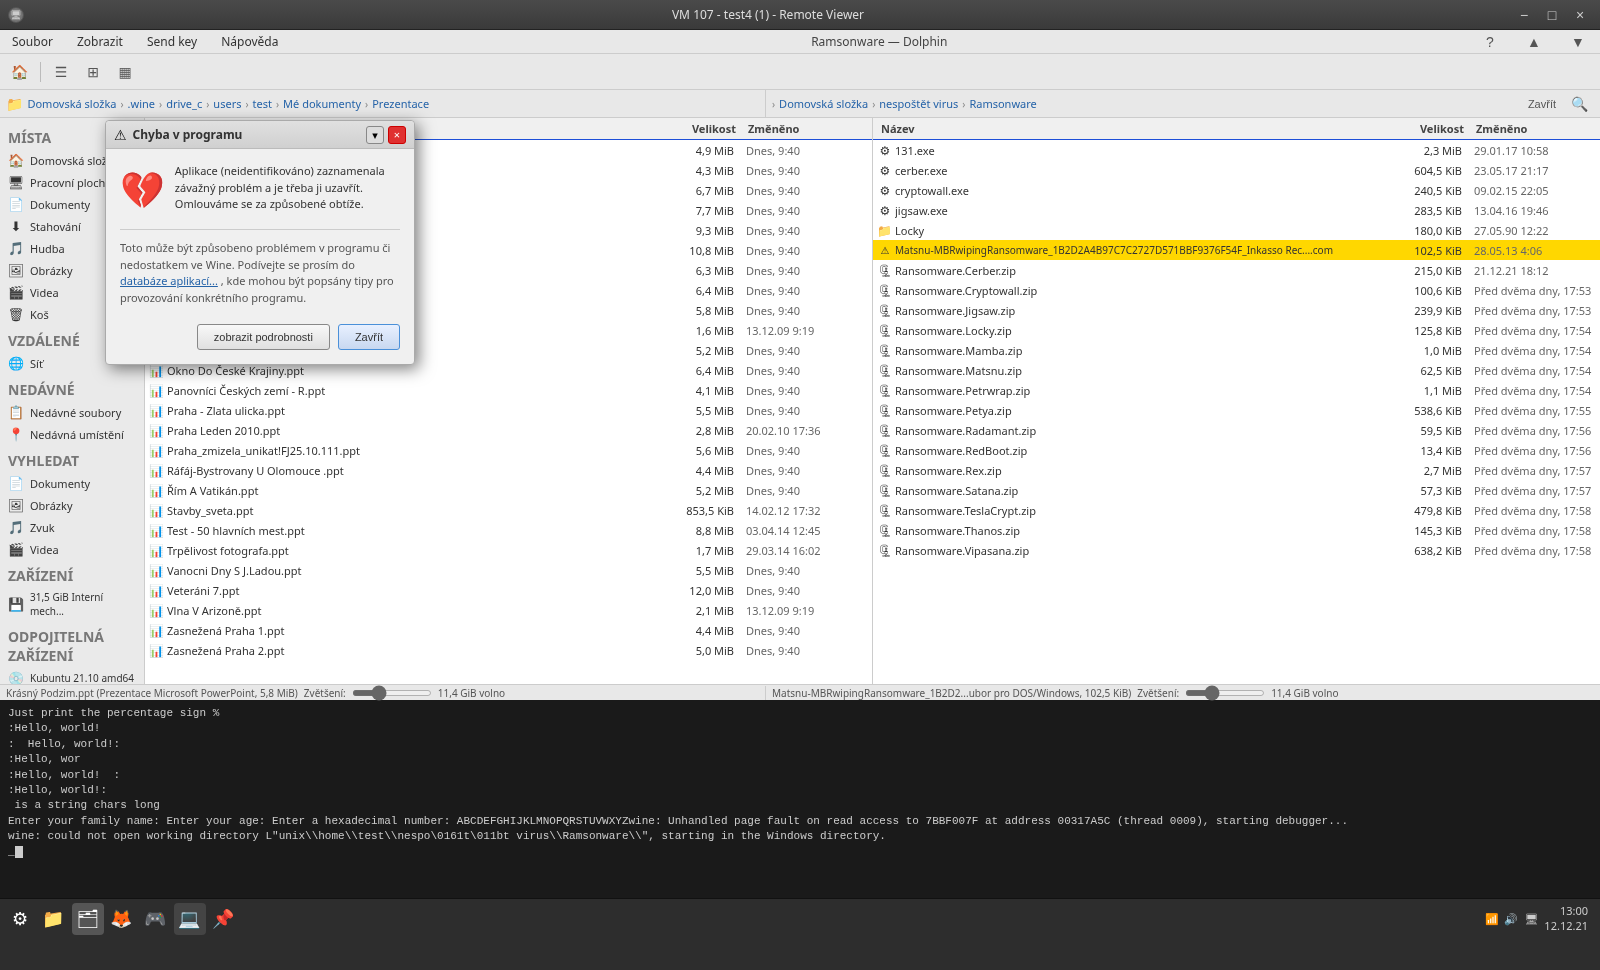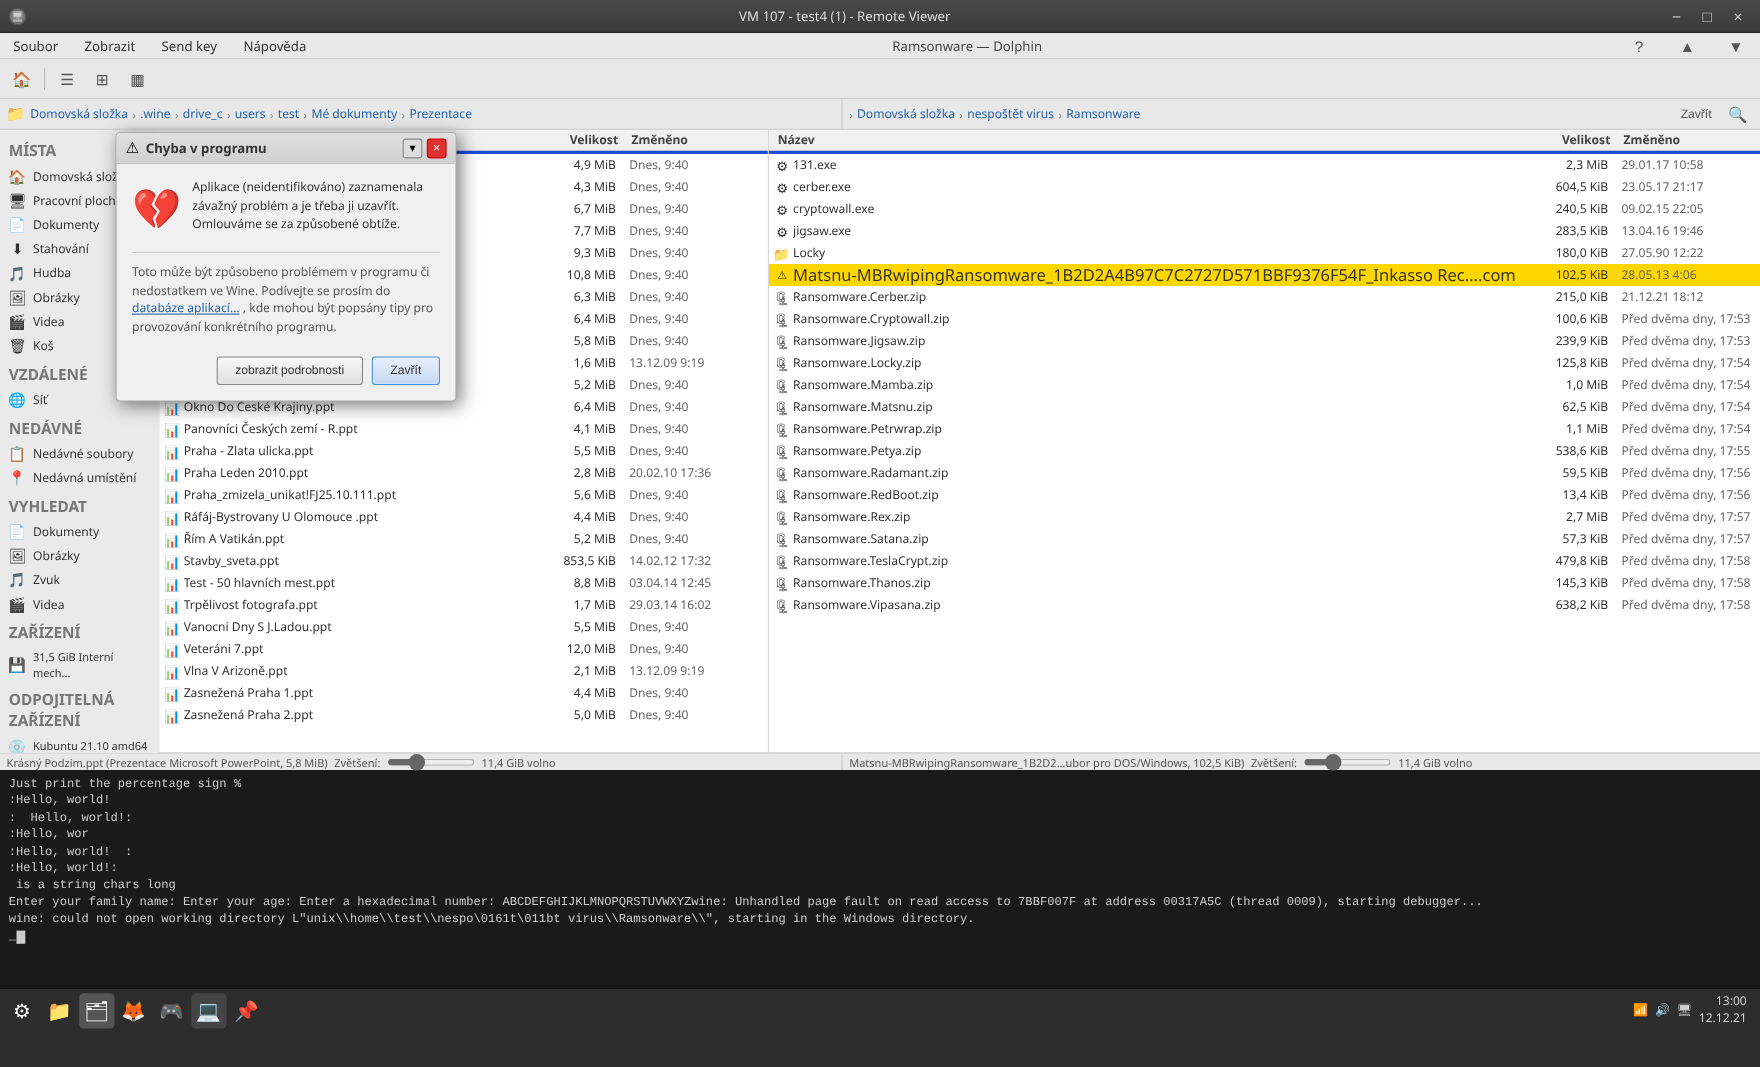--- a/index.html
+++ b/index.html
@@ -131,21 +131,21 @@
       flex-direction: column;
       background: #fff;
       border-right: 1px solid #ccc;
     }
     .file-pane:last-child { border-right: none; }
 
     .file-list-header {
       display: flex;
       align-items: center;
       background: #f0f0f0;
-      border-bottom: 3px solid #1d4ed8;
+      border-bottom: 1px solid #1d4ed8;
       height: 22px;
       font-size: 11px;
       font-weight: bold;
       color: #444;
     }
     .fh-name { flex: 1; padding-left: 8px; }
     .fh-size { width: 90px; text-align: right; padding-right: 6px; }
     .fh-date { width: 130px; padding-left: 6px; }
 
     .file-list { flex: 1; overflow-y: auto; }
@@ -616,21 +616,21 @@
               <div class="fr-date">13.04.16 19:46</div>
             </div>
           <div class="file-row">
               <div class="fr-icon">📁</div>
               <div class="fr-name">Locky</div>
               <div class="fr-size">180,0 KiB</div>
               <div class="fr-date">27.05.90 12:22</div>
             </div>
           <div class="file-row selected" style="background:#ffd700;">
               <div class="fr-icon" style="font-size:10px;">⚠</div>
-              <div class="fr-name" style="font-size:15px;">Matsnu-MBRwipingRansomware_1B2D2A4B97C7C2727D571BBF9376F54F_Inkasso Rec....com</div>
+              <div class="fr-name" style="font-size:10px;">Matsnu-MBRwipingRansomware_1B2D2A4B97C7C2727D571BBF9376F54F_Inkasso Rec....com</div>
               <div class="fr-size">102,5 KiB</div>
               <div class="fr-date">28.05.13 4:06</div>
             </div>
           <div class="file-row">
               <div class="fr-icon">🗜</div>
               <div class="fr-name">Ransomware.Cerber.zip</div>
               <div class="fr-size">215,0 KiB</div>
               <div class="fr-date">21.12.21 18:12</div>
             </div>
           <div class="file-row">

